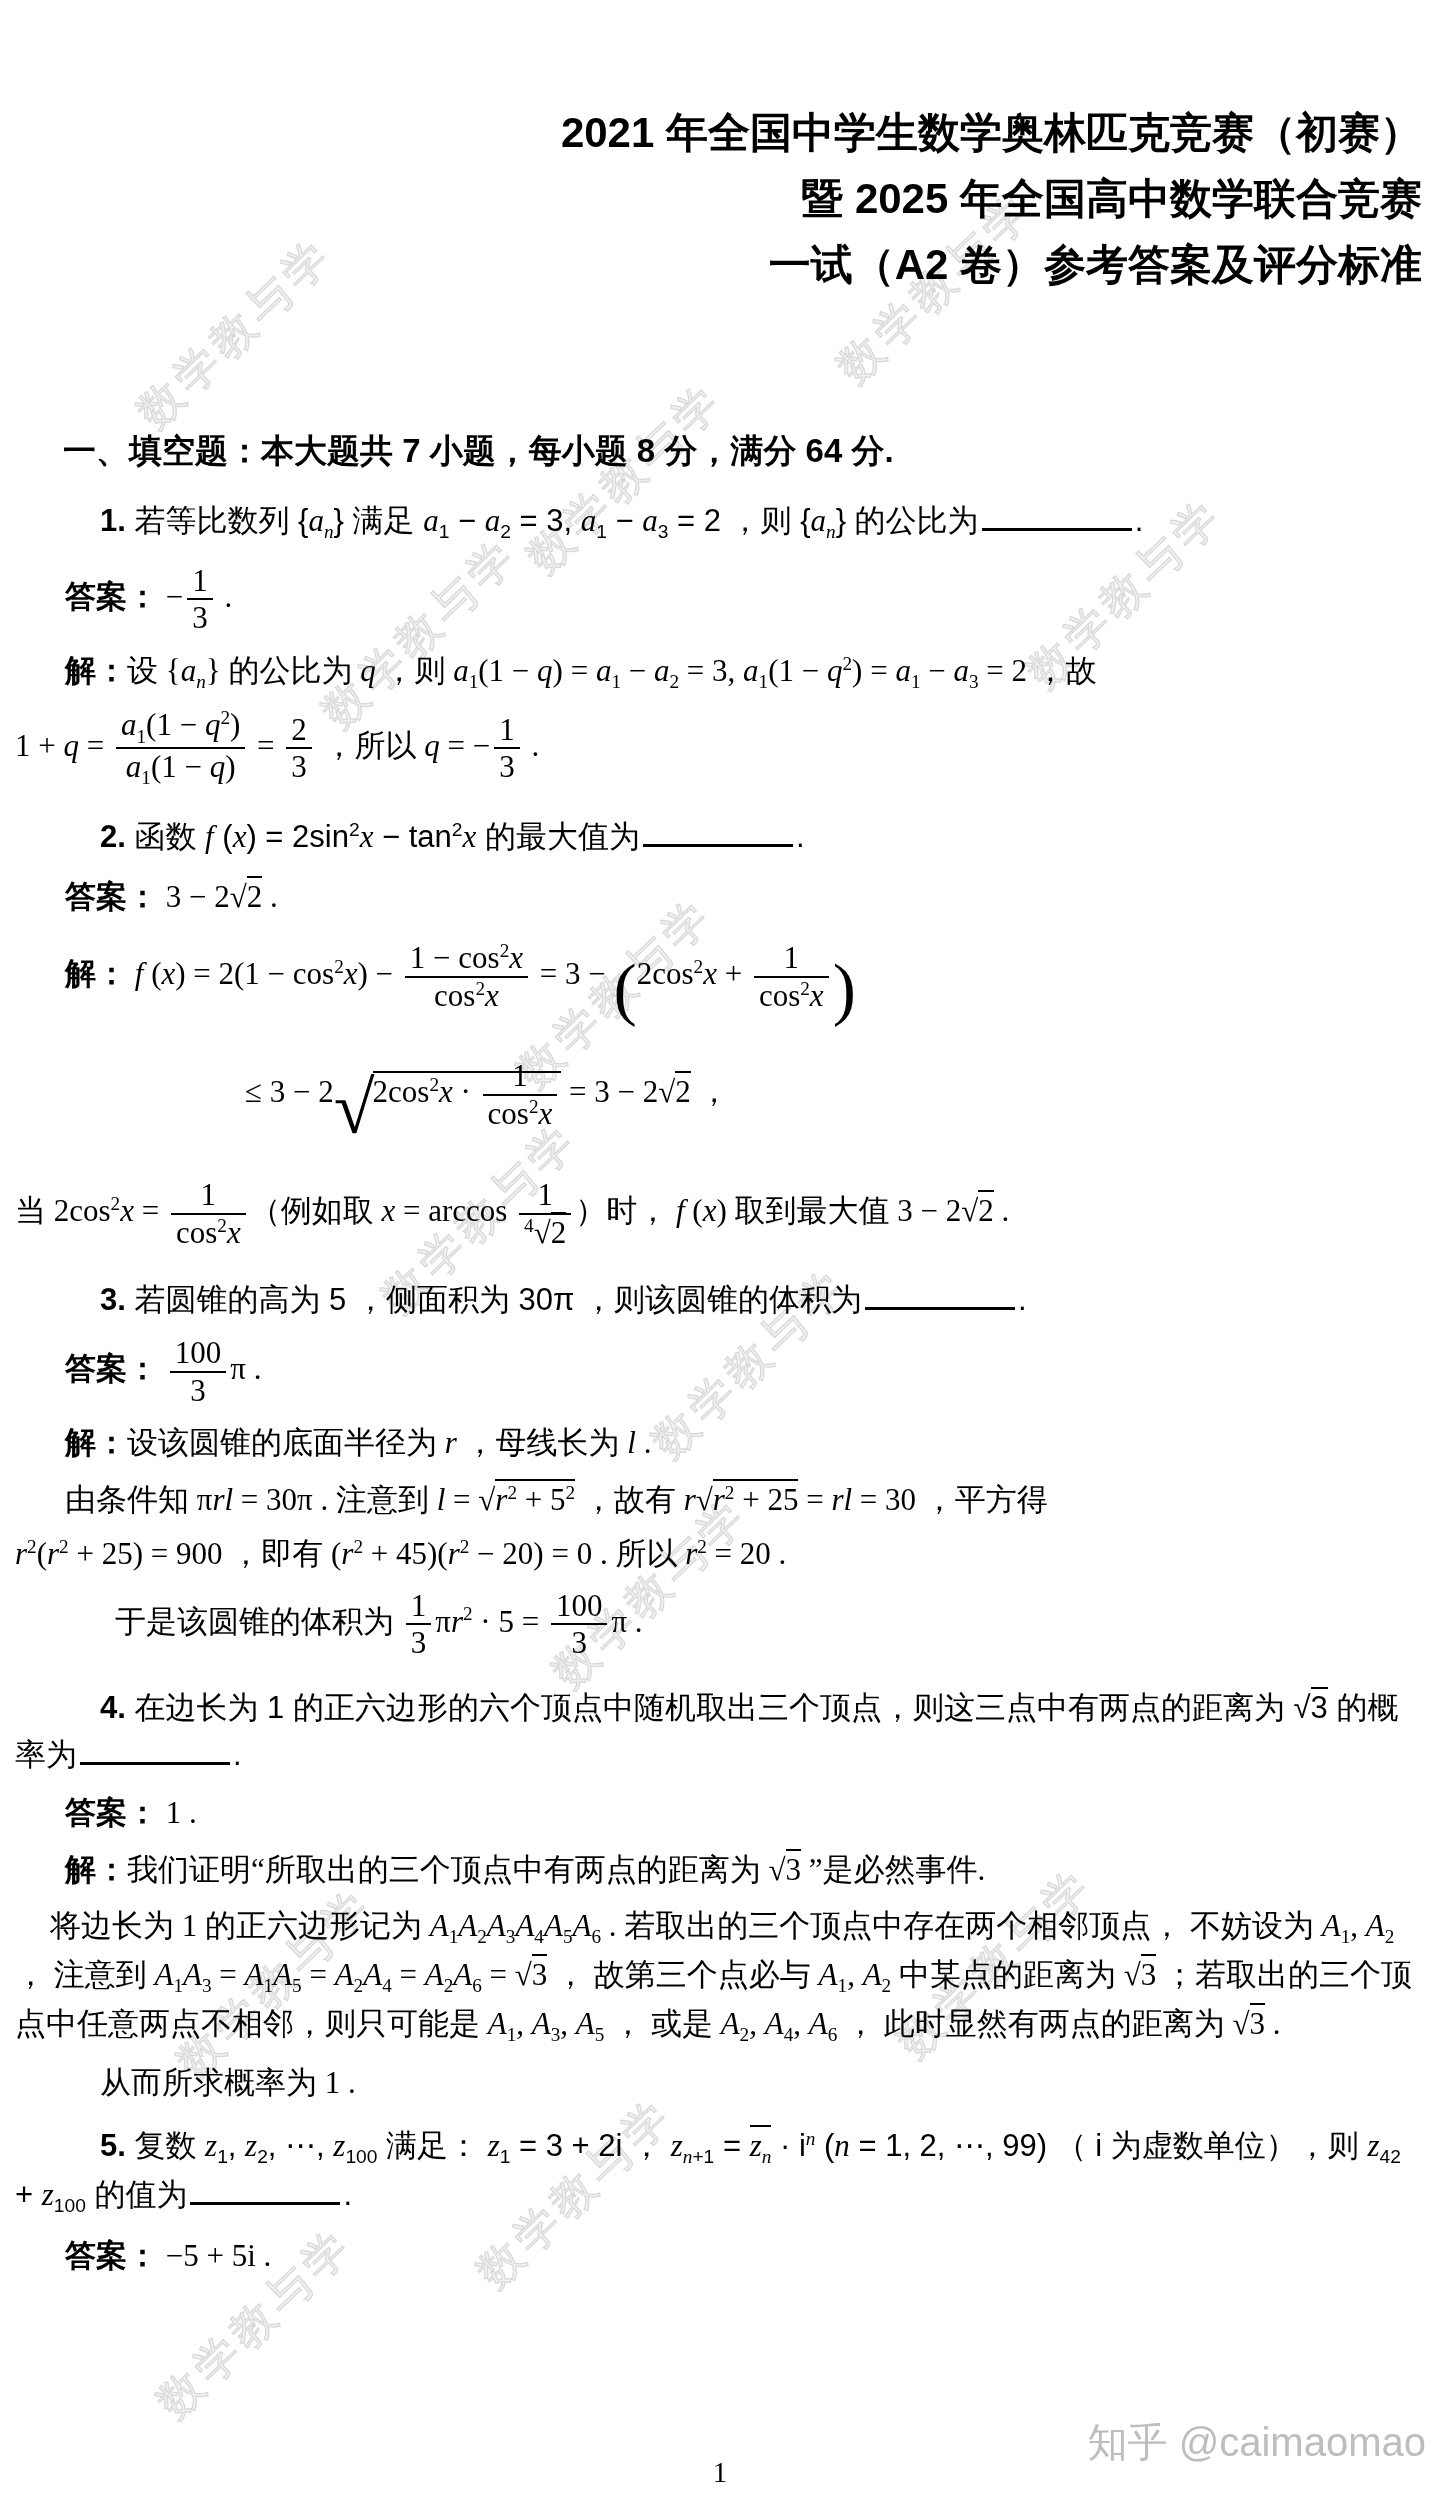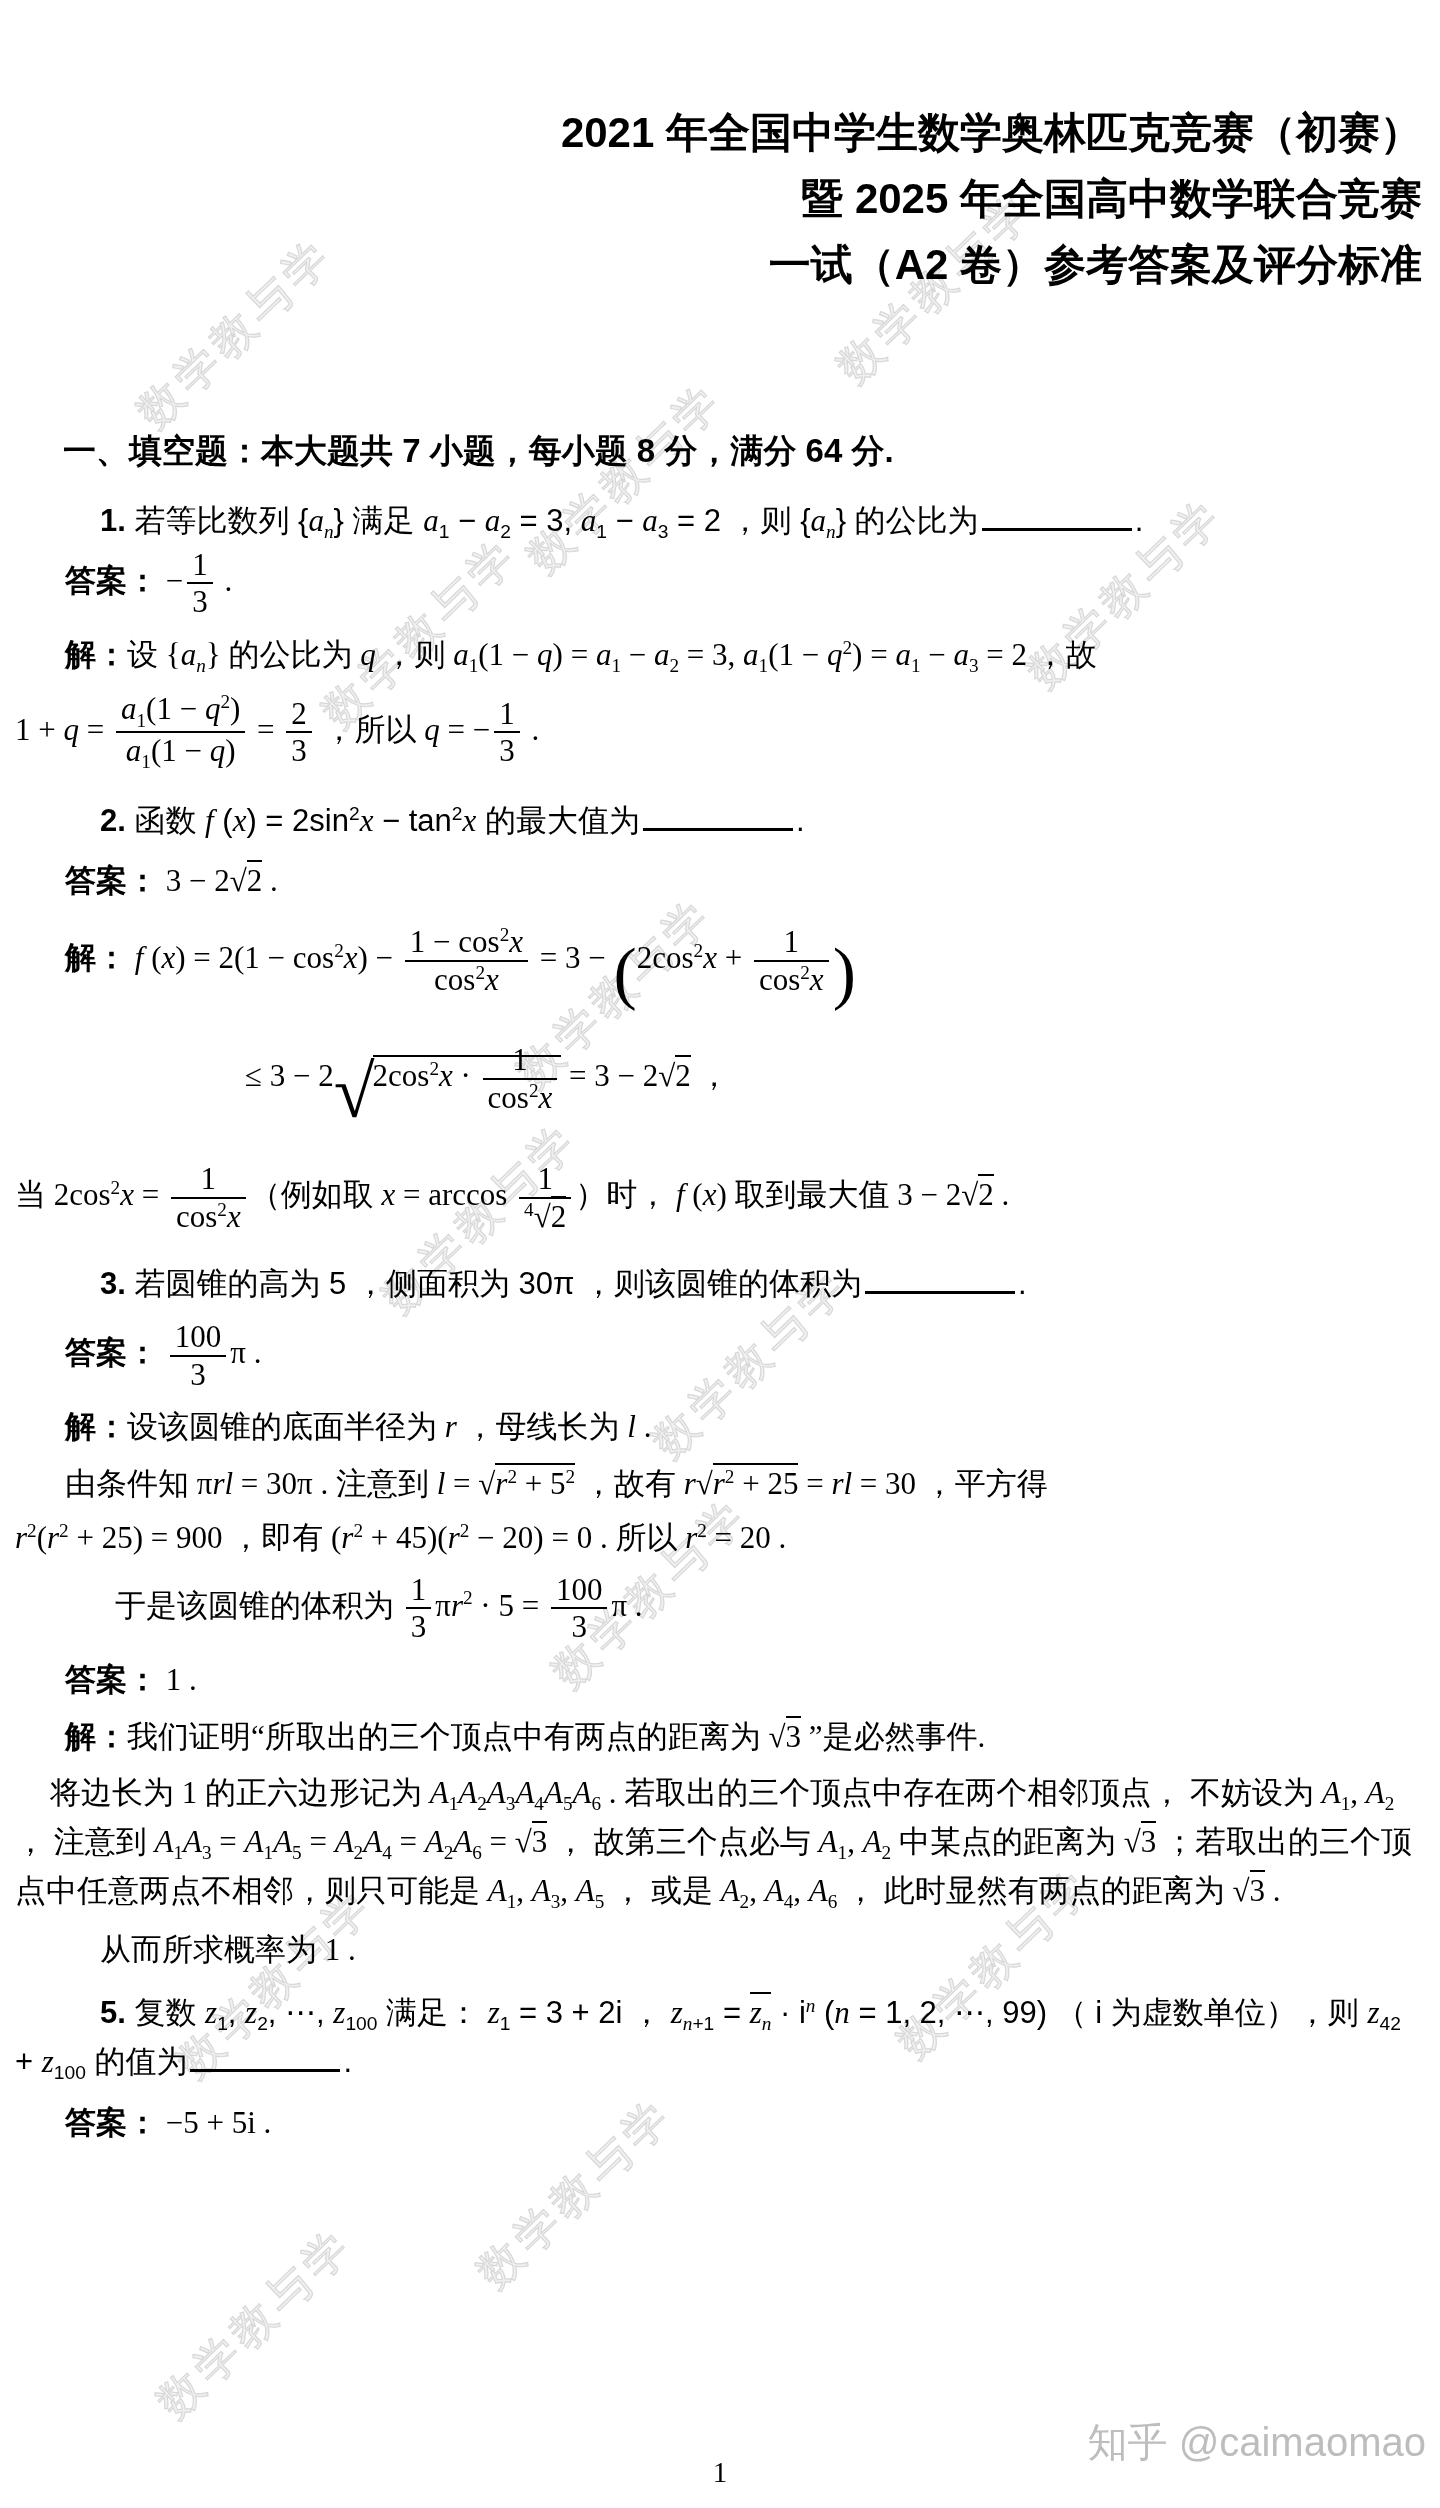--- a/index.html
+++ b/index.html
@@ -63,37 +63,38 @@
   <div class="content">
     <div class="title">
       <div>2021 年全国中学生数学奥林匹克竞赛（初赛）</div>
       <div>暨 2025 年全国高中数学联合竞赛</div>
       <div>一试（A2 卷）参考答案及评分标准</div>
     </div>
 
     <div class="section-heading">一、填空题：本大题共 7 小题，每小题 8 分，满分 64 分.</div>
 
     <p class="stmt" style="margin-top:22px"><b>1.</b> 若等比数列 {<i>a</i><sub><i>n</i></sub>} 满足 <i>a</i><sub>1</sub> − <i>a</i><sub>2</sub> = 3, <i>a</i><sub>1</sub> − <i>a</i><sub>3</sub> = 2 ，则 {<i>a</i><sub><i>n</i></sub>} 的公比为<span class="blank"></span>.</p>
-    <p class="lab" style=""><b>答案：</b> −<span class="frac"><span class="fn">1</span><span class="fd">3</span></span> .</p>
+    <p class="lab" style="margin-top:16px"><b>答案：</b> −<span class="frac"><span class="fn">1</span><span class="fd">3</span></span> .</p>
     <p class="lab" style="margin-top:12px"><b>解：</b>设 {<i>a</i><sub><i>n</i></sub>} 的公比为 <i>q</i> ，则 <i>a</i><sub>1</sub>(1 − <i>q</i>) = <i>a</i><sub>1</sub> − <i>a</i><sub>2</sub> = 3, <i>a</i><sub>1</sub>(1 − <i>q</i><sup>2</sup>) = <i>a</i><sub>1</sub> − <i>a</i><sub>3</sub> = 2 ，故</p>
     <p class="disp0" style="margin-top:10px">1 + <i>q</i> = <span class="frac"><span class="fn"><i>a</i><sub>1</sub>(1 − <i>q</i><sup>2</sup>)</span><span class="fd"><i>a</i><sub>1</sub>(1 − <i>q</i>)</span></span> = <span class="frac"><span class="fn">2</span><span class="fd">3</span></span> ，所以 <i>q</i> = −<span class="frac"><span class="fn">1</span><span class="fd">3</span></span> .</p>
 
     <p class="stmt" style="margin-top:24px"><b>2.</b> 函数 <i>f</i> (<i>x</i>) = 2sin<sup>2</sup><i>x</i> − tan<sup>2</sup><i>x</i> 的最大值为<span class="blank"></span>.</p>
     <p class="lab" style="margin-top:14px"><b>答案：</b> 3 − 2<span class="sqrt">√<span class="ol">2</span></span> .</p>
     <p class="lab" style="margin-top:16px"><b>解：</b> <i>f</i> (<i>x</i>) = 2(1 − cos<sup>2</sup><i>x</i>) − <span class="frac"><span class="fn">1 − cos<sup>2</sup><i>x</i></span><span class="fd">cos<sup>2</sup><i>x</i></span></span> = 3 − <span class="bp">(</span>2cos<sup>2</sup><i>x</i> + <span class="frac"><span class="fn">1</span><span class="fd">cos<sup>2</sup><i>x</i></span></span><span class="bp">)</span></p>
     <p class="disp1" style="margin-top:12px">≤ 3 − 2<span class="sqrt"><span class="radbig">√</span><span class="ol">2cos<sup>2</sup><i>x</i> · <span class="frac"><span class="fn">1</span><span class="fd">cos<sup>2</sup><i>x</i></span></span></span></span> = 3 − 2<span class="sqrt">√<span class="ol">2</span></span> ，</p>
     <p class="disp0" style="margin-top:12px">当 2cos<sup>2</sup><i>x</i> = <span class="frac"><span class="fn">1</span><span class="fd">cos<sup>2</sup><i>x</i></span></span>（例如取 <i>x</i> = arccos <span class="frac"><span class="fn">1</span><span class="fd"><sup>4</sup>√<span class="ol">2</span></span></span>）时， <i>f</i> (<i>x</i>) 取到最大值 3 − 2<span class="sqrt">√<span class="ol">2</span></span> .</p>
 
     <p class="stmt" style="margin-top:26px"><b>3.</b> 若圆锥的高为 5 ，侧面积为 30π ，则该圆锥的体积为<span class="blank"></span>.</p>
     <p class="lab" style="margin-top:12px"><b>答案：</b> <span class="frac"><span class="fn">100</span><span class="fd">3</span></span>π .</p>
     <p class="lab" style="margin-top:12px"><b>解：</b>设该圆锥的底面半径为 <i>r</i> ，母线长为 <i>l</i> .</p>
     <p class="disp0" style="margin-top:10px;padding-left:50px">由条件知 π<i>rl</i> = 30π . 注意到 <i>l</i> = <span class="sqrt">√<span class="ol"><i>r</i><sup>2</sup> + 5<sup>2</sup></span></span> ，故有 <i>r</i><span class="sqrt">√<span class="ol"><i>r</i><sup>2</sup> + 25</span></span> = <i>rl</i> = 30 ，平方得</p>
     <p class="disp0" style="margin-top:8px"><i>r</i><sup>2</sup>(<i>r</i><sup>2</sup> + 25) = 900 ，即有 (<i>r</i><sup>2</sup> + 45)(<i>r</i><sup>2</sup> − 20) = 0 . 所以 <i>r</i><sup>2</sup> = 20 .</p>
     <p class="disp2" style="margin-top:10px">于是该圆锥的体积为 <span class="frac"><span class="fn">1</span><span class="fd">3</span></span>π<i>r</i><sup>2</sup> · 5 = <span class="frac"><span class="fn">100</span><span class="fd">3</span></span>π .</p>
 
+    <p class="stmt" style="margin-top:24px"><b>4.</b> 在边长为 1 的正六边形的六个顶点中随机取出三个顶点，则这三点中有两点的距离为 <span class="sqrt">√<span class="ol">3</span></span> 的概率为<span class="blank"></span>.</p>
     <p class="lab" style="margin-top:12px"><b>答案：</b> 1 .</p>
     <p class="lab" style="margin-top:10px"><b>解：</b>我们证明“所取出的三个顶点中有两点的距离为 <span class="sqrt">√<span class="ol">3</span></span> ”是必然事件.</p>
     <p class="para" style="margin-top:10px">将边长为 1 的正六边形记为 <i>A</i><sub>1</sub><i>A</i><sub>2</sub><i>A</i><sub>3</sub><i>A</i><sub>4</sub><i>A</i><sub>5</sub><i>A</i><sub>6</sub> . 若取出的三个顶点中存在两个相邻顶点， 不妨设为 <i>A</i><sub>1</sub>, <i>A</i><sub>2</sub> ， 注意到 <i>A</i><sub>1</sub><i>A</i><sub>3</sub> = <i>A</i><sub>1</sub><i>A</i><sub>5</sub> = <i>A</i><sub>2</sub><i>A</i><sub>4</sub> = <i>A</i><sub>2</sub><i>A</i><sub>6</sub> = <span class="sqrt">√<span class="ol">3</span></span> ， 故第三个点必与 <i>A</i><sub>1</sub>, <i>A</i><sub>2</sub> 中某点的距离为 <span class="sqrt">√<span class="ol">3</span></span> ；若取出的三个顶点中任意两点不相邻，则只可能是 <i>A</i><sub>1</sub>, <i>A</i><sub>3</sub>, <i>A</i><sub>5</sub> ， 或是 <i>A</i><sub>2</sub>, <i>A</i><sub>4</sub>, <i>A</i><sub>6</sub> ， 此时显然有两点的距离为 <span class="sqrt">√<span class="ol">3</span></span> .</p>
     <p class="disp3" style="margin-top:10px">从而所求概率为 1 .</p>
 
     <p class="stmt" style="margin-top:16px"><b>5.</b> 复数 <i>z</i><sub>1</sub>, <i>z</i><sub>2</sub>, ⋯, <i>z</i><sub>100</sub> 满足： <i>z</i><sub>1</sub> = 3 + 2i ， <i>z</i><sub><i>n</i>+1</sub> = <span class="ol"><i>z</i><sub><i>n</i></sub></span> · i<sup><i>n</i></sup> (<i>n</i> = 1, 2, ⋯, 99) （ i 为虚数单位），则 <i>z</i><sub>42</sub> + <i>z</i><sub>100</sub> 的值为<span class="blank"></span>.</p>
     <p class="lab" style="margin-top:12px"><b>答案：</b> −5 + 5i .</p>
   </div>
 
   <div class="zhihu">知乎 @caimaomao</div>

